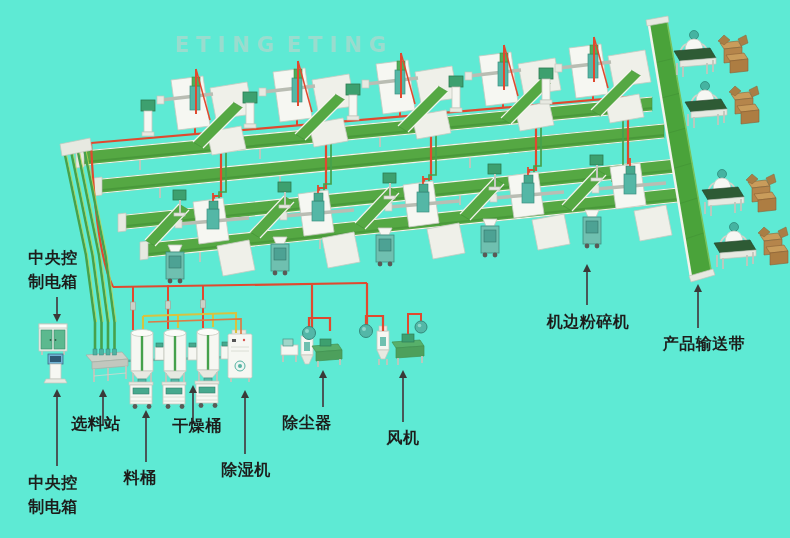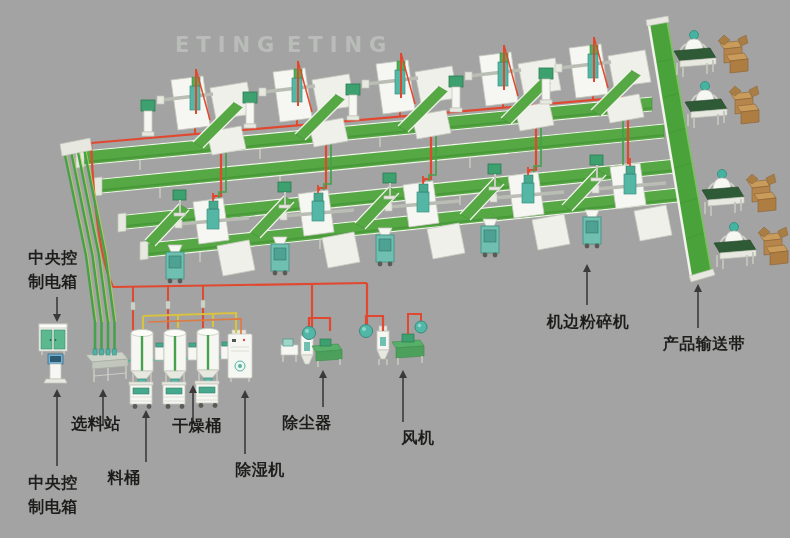--- a/index.html
+++ b/index.html
@@ -1,16 +1,16 @@
 <!DOCTYPE html>
 <html><head>
 <meta charset="utf-8">
 <style>
   html,body{margin:0;padding:0;background:#ffffff;}
-  .stage{position:relative;width:790px;height:538px;background:#a3a3a3;overflow:hidden;
+  .stage{position:relative;width:790px;height:538px;background:#5eead4;overflow:hidden;
          font-family:"DejaVu Sans","Liberation Sans",sans-serif;}
   svg{position:absolute;left:0;top:0;}
   .lbl{position:absolute;transform:translateX(-50%);font:700 16px/1.5 "DejaVu Sans","Liberation Sans",sans-serif;
        color:#1d1d1b;white-space:pre-line;text-align:center;letter-spacing:.5px;}
   
   .w{fill:#f6f7f2;stroke:#c6c9bf;stroke-width:.8}
   .wTop{fill:#fbfcf8;stroke:#c6c9bf;stroke-width:.8}
   .w2{fill:#eff0e9;stroke:#c8cbc1;stroke-width:.8}
   .w3{fill:#e7e9e1;stroke:#c3c6bc;stroke-width:.7}
   .band{fill:#55a843;stroke:#44913a;stroke-width:.6}
@@ -393,20 +393,20 @@
           <polygon points="694,292 702,292 698,284" class="arrowHead"></polygon>
     </g>
   </g>
 </svg>
 
 <div class="lbl" style="left:53px;top:246px">中央控
 制电箱</div>
 <div class="lbl" style="left:53px;top:471px">中央控
 制电箱</div>
 <div class="lbl" style="left:96px;top:412px">选料站</div>
-<div class="lbl" style="left:124px;top:466px">料桶</div>
+<div class="lbl" style="left:140px;top:466px">料桶</div>
 <div class="lbl" style="left:197px;top:414px">干燥桶</div>
-<div class="lbl" style="left:260px;top:458px">除湿机</div>
+<div class="lbl" style="left:246px;top:458px">除湿机</div>
 <div class="lbl" style="left:307px;top:411px">除尘器</div>
-<div class="lbl" style="left:418px;top:426px">风机</div>
+<div class="lbl" style="left:403px;top:426px">风机</div>
 <div class="lbl" style="left:588px;top:310px">机边粉碎机</div>
 <div class="lbl" style="left:704px;top:332px">产品输送带</div>
 </div>
 
 </body></html>

